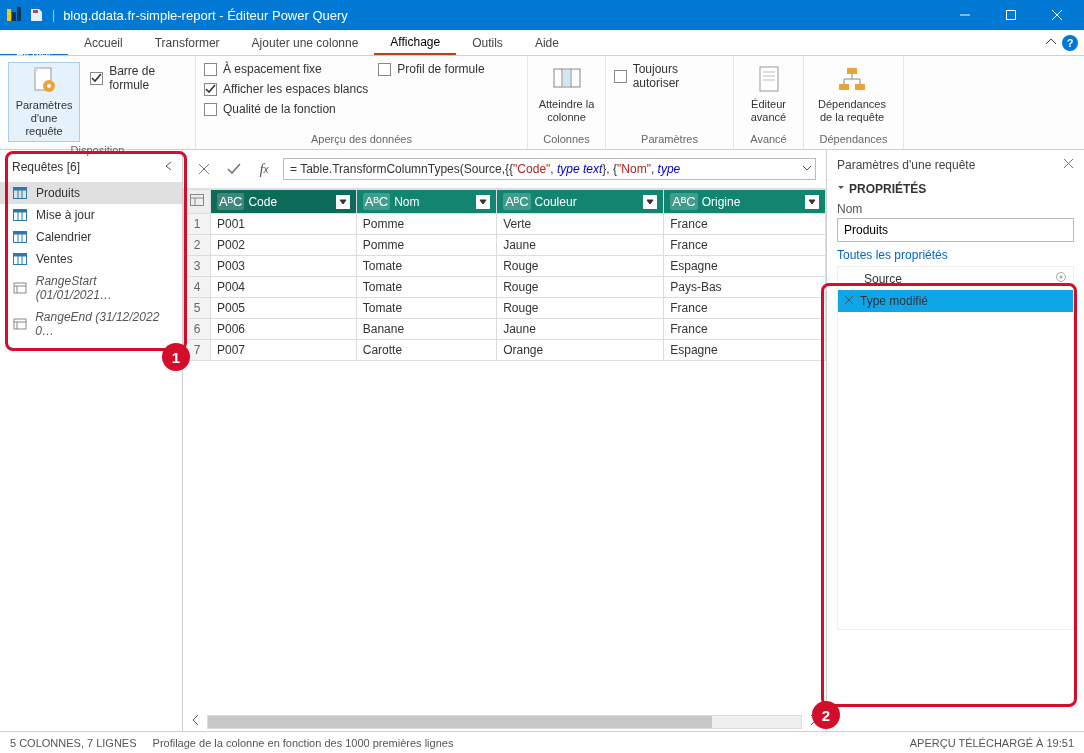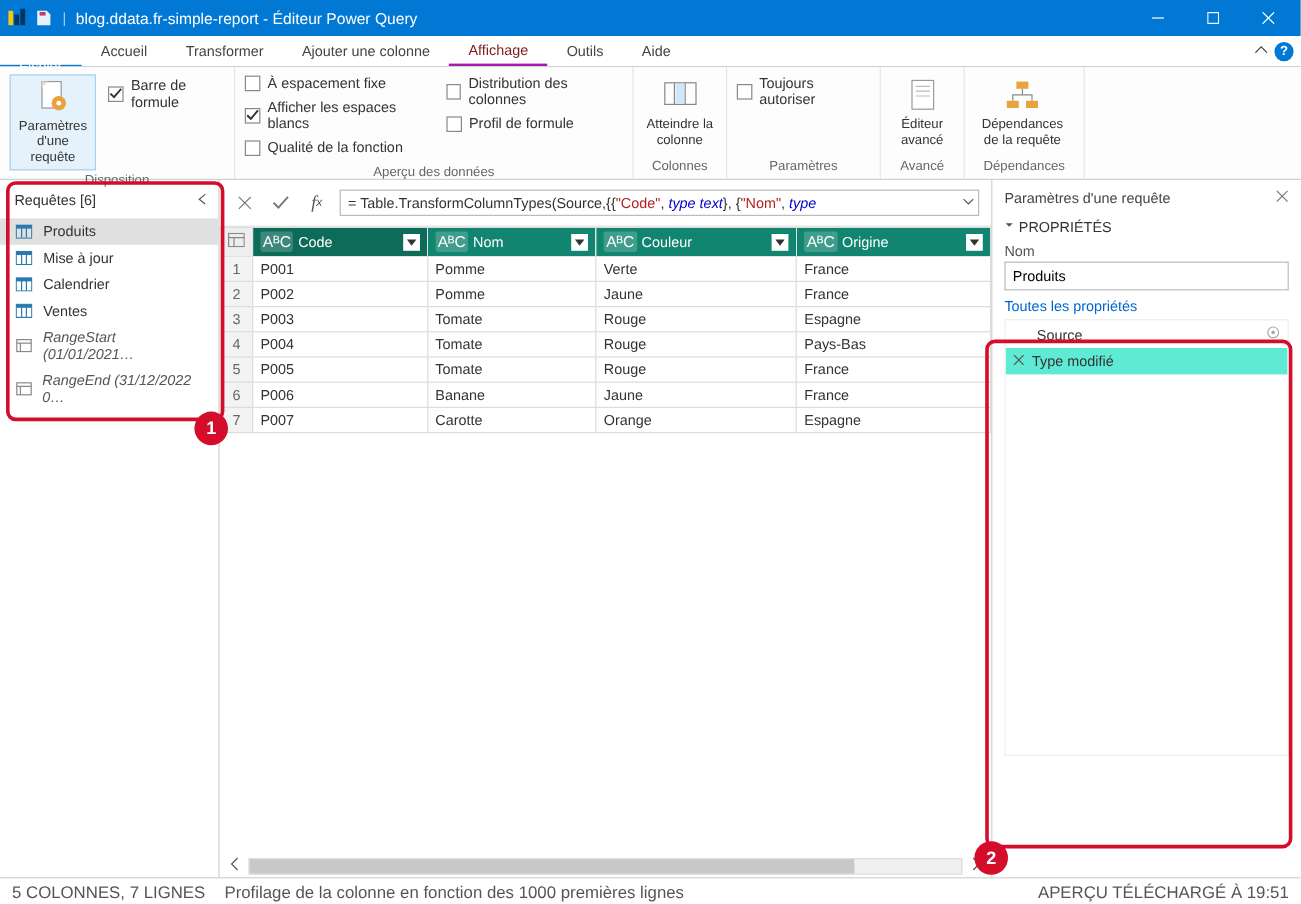--- a/index.html
+++ b/index.html
@@ -10,21 +10,21 @@
   .titlebar .tb-icon { width: 20px; height: 20px; display: inline-flex; align-items: center; justify-content: center; margin-right: 2px; }
   .titlebar .tb-sep { color: #a0d0f0; margin: 0 4px; }
   .titlebar .title { margin-left: 4px; font-size: 13px; }
   .win-controls { margin-left: auto; display: flex; }
   .win-btn { width: 46px; height: 30px; display: flex; align-items: center; justify-content: center; color: #fff; }
 
   
   .menutabs { display: flex; align-items: stretch; background: #fff; border-bottom: 1px solid #d0d0d0; height: 26px; }
   .menutabs .tab { padding: 0 16px; display: flex; align-items: center; font-size: 12px; color: #444; }
   .menutabs .tab.file { background: #0078d4; color: #fff; margin-top: 24px; }
-  .menutabs .tab.active { border-bottom: 2px solid #a21caf; color: #7f1d1d; }
+  .menutabs .tab.active { border-bottom: 2px solid #c2410c; color: #000000; }
   .menutabs .right { margin-left: auto; display: flex; align-items: center; padding-right: 6px; gap: 6px; }
   .help-circle { width: 16px; height: 16px; border-radius: 50%; background: #0078d4; color: #fff; display:flex; align-items:center; justify-content:center; font-size: 11px; font-weight:bold;}
 
   
   .ribbon { display: flex; background: #fdfdfd; border-bottom: 1px solid #d0d0d0; height: 94px; }
   .rib-group { border-right: 1px solid #e5e5e5; padding: 4px 8px 0 8px; display: flex; flex-direction: column; }
   .rib-group .content { flex: 1; display: flex; align-items: flex-start; gap: 10px; padding-top: 2px; }
   .rib-group .label { text-align: center; font-size: 11px; color: #666; padding: 2px 0 4px 0; }
   .big-btn { display: flex; flex-direction: column; align-items: center; justify-content: flex-start; width: 80px; text-align: center; font-size: 11px; line-height: 1.2; padding: 2px; }
   .big-btn .bicon { width: 32px; height: 32px; margin-bottom: 2px; display:flex; align-items:center; justify-content:center;}
@@ -66,31 +66,31 @@
   .col-dd svg { stroke:#333; }
   .type-icon { font-size: 13px; background: rgba(255,255,255,.2); padding: 1px 2px; border-radius: 2px;}
 
   .hscroll { display: flex; align-items: center; padding: 2px 8px; }
   .hscroll .track { flex:1; height: 14px; background: #f0f0f0; border: 1px solid #ddd; margin: 0 6px; position:relative;}
   .hscroll .thumb { position:absolute; left:0; top:0; bottom:0; width:85%; background:#c8c8c8;}
 
   
   .right-pane { width: 258px; border-left: 1px solid #d0d0d0; padding: 8px 10px; position: relative; }
   .rp-header { display: flex; justify-content: space-between; align-items: center; font-size: 12px; color:#444; margin-bottom: 10px;}
-  .section-title { font-weight: normal; font-size: 12px; margin: 6px 0 6px 0; display:flex; align-items:center; gap:4px;}
+  .section-title { font-weight: bold; font-size: 12px; margin: 6px 0 6px 0; display:flex; align-items:center; gap:4px;}
   .prop-label { font-size: 12px; color:#555; margin-bottom: 2px;}
   .prop-input { width: 100%; border: 1px solid #bbb; padding: 4px 6px; font-size: 12px; margin-bottom: 6px; }
   .link { color: #0066cc; font-size: 12px; }
   .steps { border: 1px solid #eee; margin-top: 4px; }
   .step { display: flex; align-items: center; padding: 4px 6px; font-size: 12px; justify-content: space-between;}
   .step .left { display:flex; align-items:center; gap:6px;}
-  .step.selected { background: #5eead4; }
-
-  
-  .statusbar { height: 22px; border-top: 1px solid #d0d0d0; display: flex; align-items: center; padding: 0 10px; font-size: 14px; color: #555; gap: 16px;}
+  .step.selected { background: #0ea5e9; }
+
+  
+  .statusbar { height: 22px; border-top: 1px solid #d0d0d0; display: flex; align-items: center; padding: 0 10px; font-size: 11px; color: #555; gap: 16px;}
   .statusbar .right { margin-left: auto; }
 
   
   .anno-box { position: absolute; border: 3px solid #d40d2a; border-radius: 8px; pointer-events: none; z-index: 50; }
   .anno-badge { position: absolute; width: 28px; height: 28px; border-radius: 50%; background: #d40d2a; color: #fff; display: flex; align-items: center; justify-content: center; font-weight: bold; font-size: 15px; z-index: 51; pointer-events:none;}
 </style>
 </head>
 <body>
 
 <div class="titlebar">
@@ -189,24 +189,20 @@
               </svg>
             </span>
             <span>Afficher les espaces blancs</span>
           </label>
         <label class="chk-row">
             <span class="chkbox"></span>
             <span>Qualité de la fonction</span>
           </label>
       </div>
       <div style="display:flex;flex-direction:column;">
-        <label class="chk-row">
-            <span class="chkbox"></span>
-            <span>Distribution des colonnes</span>
-          </label>
         <label class="chk-row">
             <span class="chkbox"></span>
             <span>Profil de formule</span>
           </label>
       </div>
     </div>
     <div class="label">Aperçu des données</div>
   </div>
 
   <div class="rib-group" style="width:78px">

